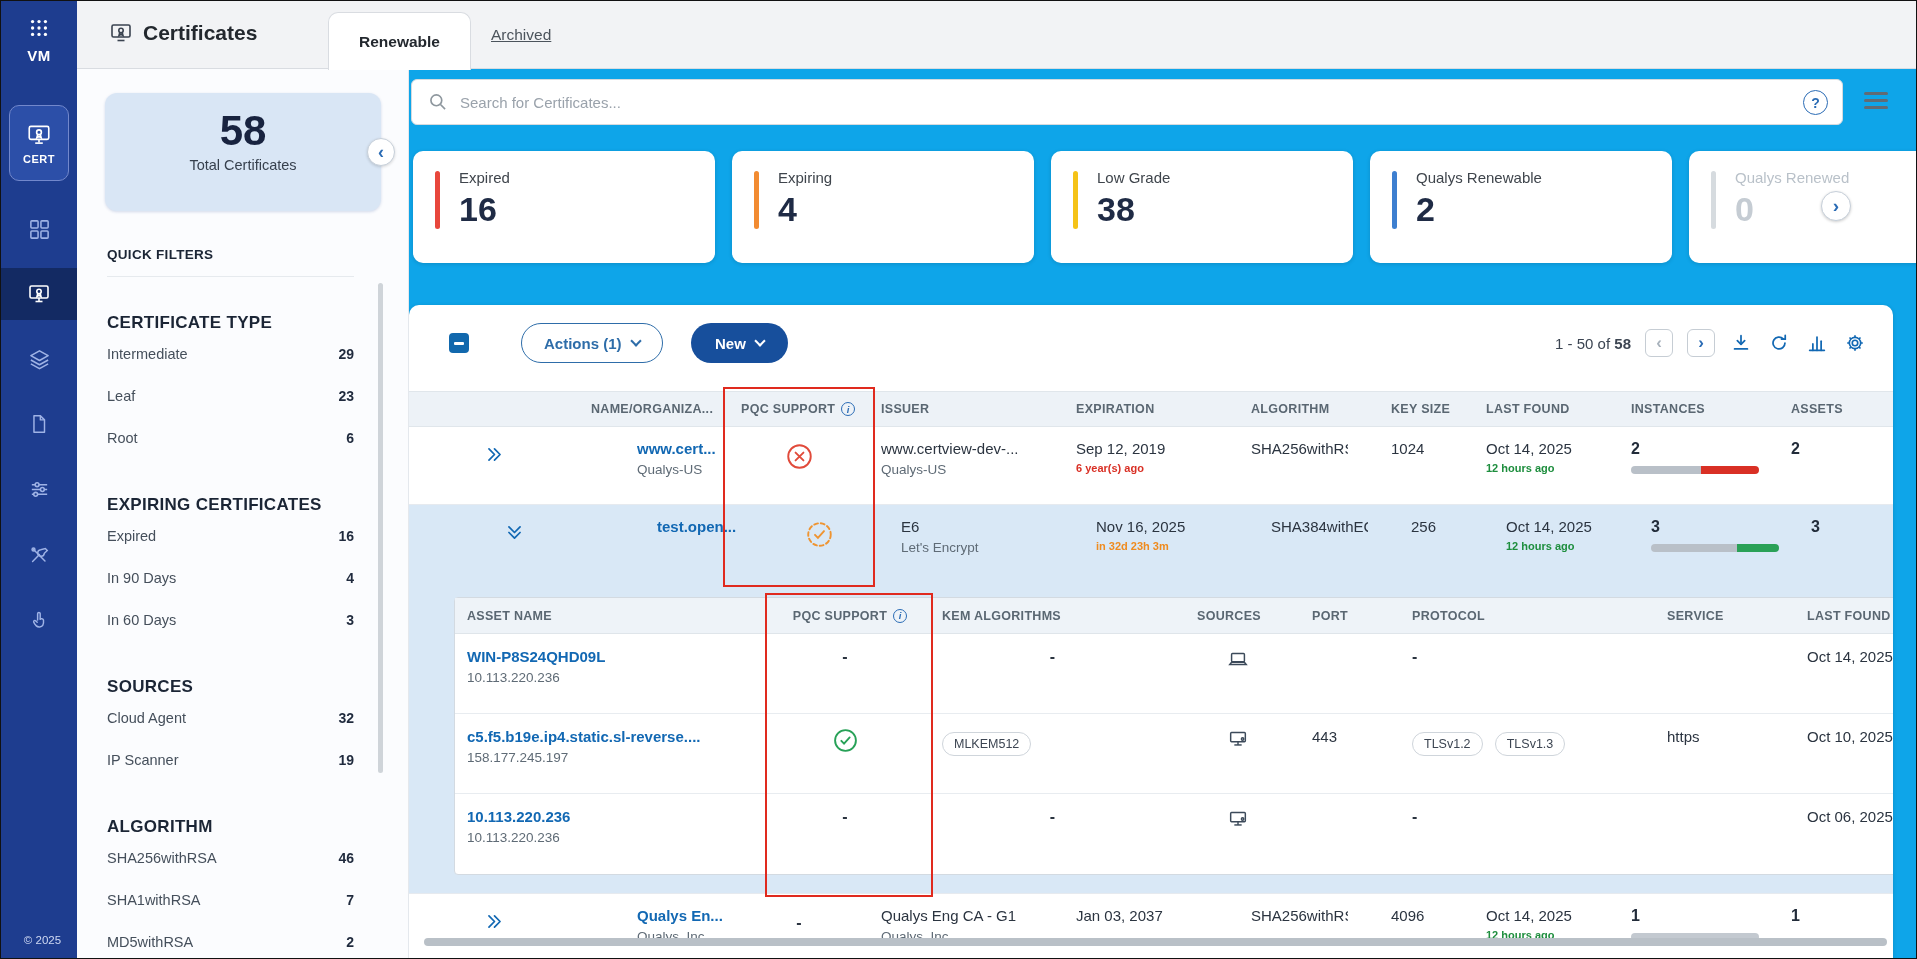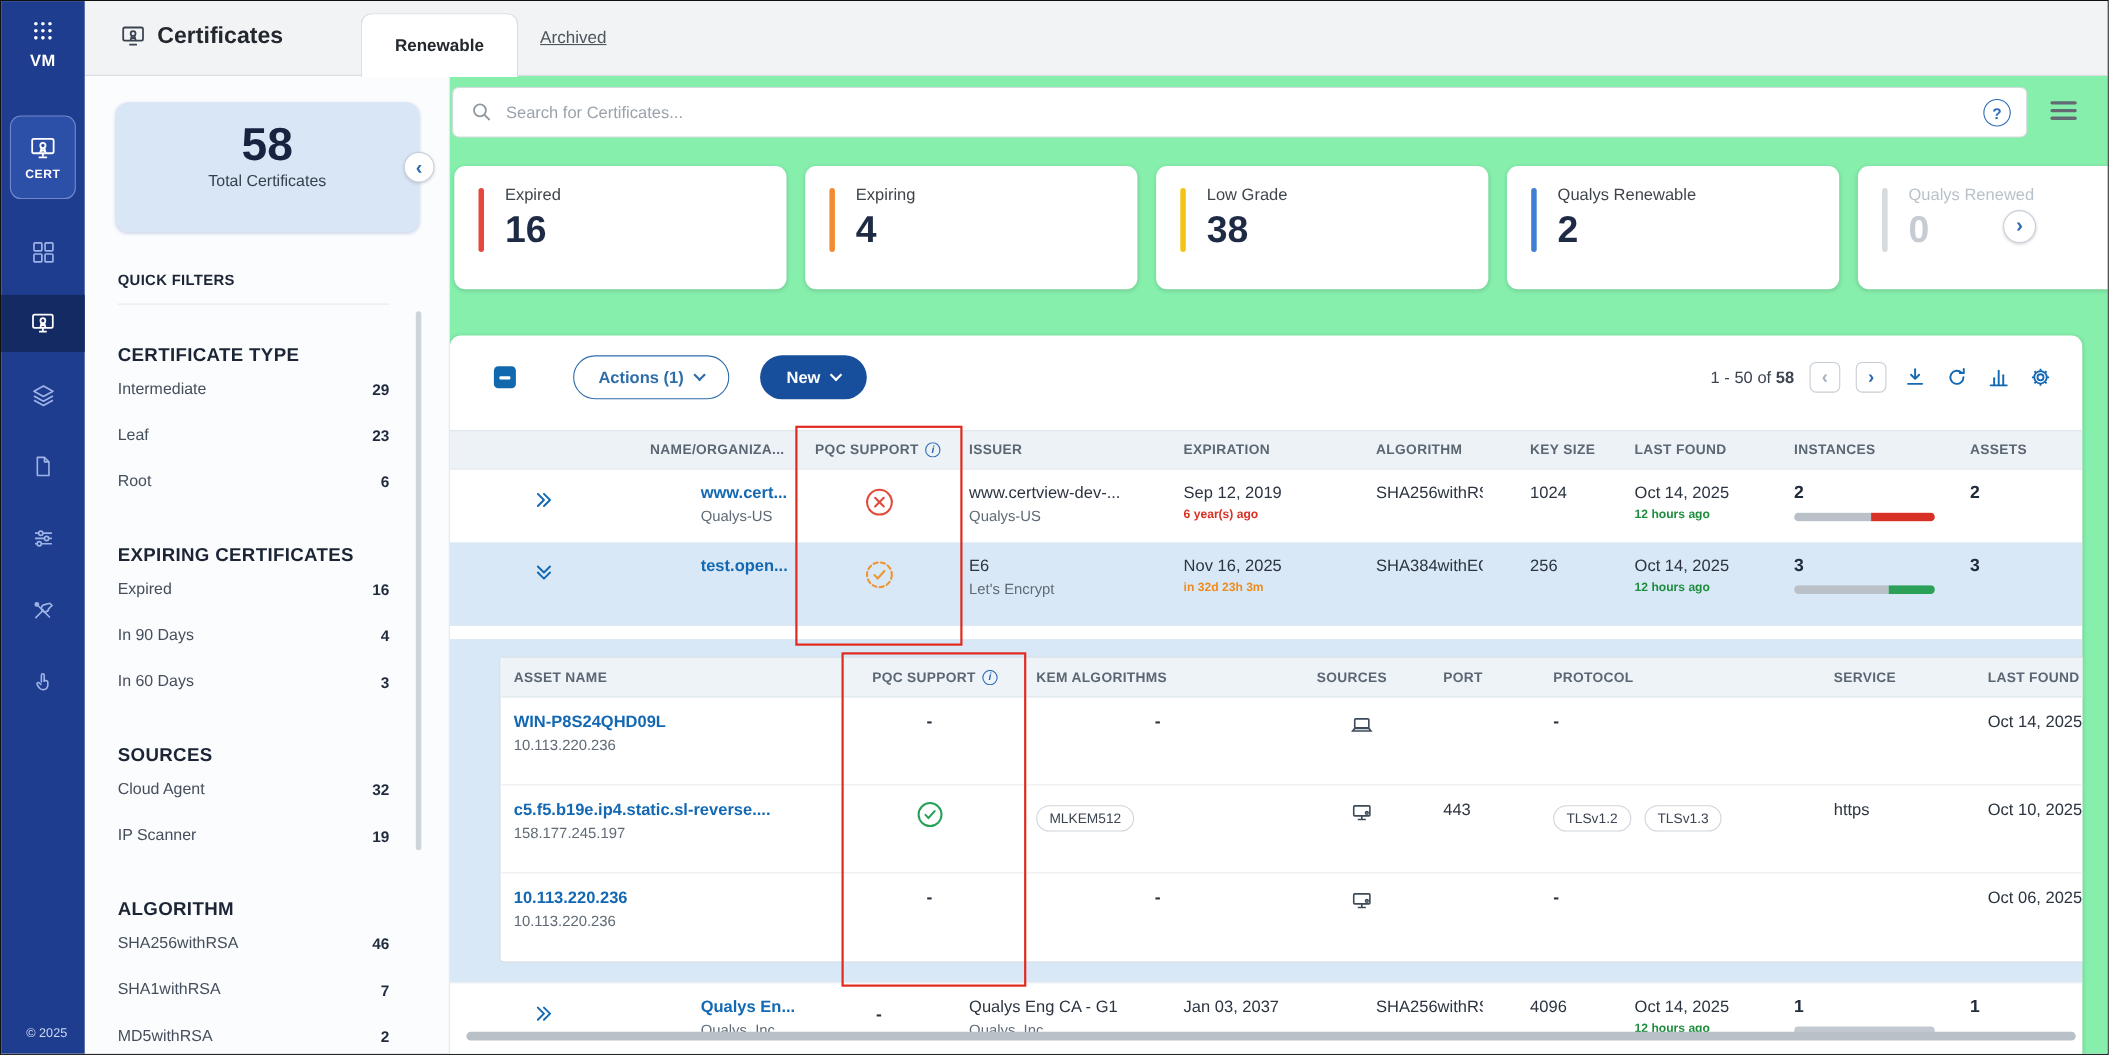--- a/index.html
+++ b/index.html
@@ -34,21 +34,21 @@
   .filters { position:absolute; left:30px; top:178px; right:54px; }
   .qf-title { font-size:13.5px; font-weight:700; color:#1b2535; letter-spacing:.3px; }
   .qf-div { height:1px; background:#e6eaee; margin:14px 0 0 0; }
   .f-sec-title { margin-top:36px; font-size:17px; font-weight:700; color:#1b2535; letter-spacing:.3px; }
   .f-item { height:42px; display:flex; align-items:center; justify-content:space-between; cursor:pointer; }
   .f-label { font-size:14.5px; color:#454f5b; }
   .f-count { font-size:14px; font-weight:700; color:#1f2a3d; }
   .panel-scroll { position:absolute; left:301px; top:214px; width:5px; height:490px; background:#cfd4d9; border-radius:3px; }
 
   
-  .main { position:absolute; left:408px; top:68px; right:0; bottom:0; background:#86efac; overflow:hidden; }
+  .main { position:absolute; left:408px; top:68px; right:0; bottom:0; background:#0ea5e9; overflow:hidden; }
   .search-bar { position:absolute; left:2px; top:10px; width:1432px; height:46px; background:#fff; border:1px solid #d5dade; border-radius:6px; display:flex; align-items:center; padding:0 16px; }
   .search-input { flex:1; border:none; outline:none; font-size:15px; color:#3c4552; margin-left:12px; font-family:"Liberation Sans",sans-serif; background:transparent; }
   .search-input::placeholder { color:#9aa2ab; }
   .help-btn { position:absolute; right:14px; top:10px; width:25px; height:25px; border:1.5px solid #2b6cb5; border-radius:50%; color:#2b6cb5; font-size:14px; font-weight:700; display:flex; align-items:center; justify-content:center; cursor:pointer; background:#fff; }
   .burger { position:absolute; left:1455px; top:23px; width:24px; cursor:pointer; }
   .burger div { height:2.5px; background:#626b74; border-radius:2px; margin-bottom:4.5px; }
 
   .cards { position:absolute; left:4px; top:82px; width:1578px; height:112px; display:flex; gap:17px; }
   .scard { width:302px; height:112px; background:#fff; border-radius:10px; box-shadow:0 1px 4px rgba(0,0,0,.14); position:relative; padding:18px 0 0 46px; cursor:pointer; }
   .cbar { position:absolute; left:22px; top:20px; width:5px; height:58px; border-radius:3px; }
@@ -74,21 +74,21 @@
   .pg-next { color:#2b6cb5; }
   .tool-ico { width:24px; height:24px; display:flex; align-items:center; justify-content:center; cursor:pointer; }
 
   .grid { display:grid; grid-template-columns:170px 150px 140px 195px 175px 140px 95px 145px 160px 114px; }
   .thead { position:absolute; left:0; top:86px; width:100%; height:36px; background:#edf2f7; border-top:1px solid #e0e6eb; border-bottom:1px solid #e0e6eb; align-items:center; }
   .th { font-size:12.5px; font-weight:700; color:#5a6772; letter-spacing:.3px; padding-left:12px; display:flex; align-items:center; gap:6px; white-space:nowrap; overflow:hidden; }
   .info-i { width:14px; height:14px; min-width:14px; border:1.2px solid #2b6cb5; border-radius:50%; color:#2b6cb5; font-size:9.5px; font-weight:700; display:inline-flex; align-items:center; justify-content:center; font-style:italic; }
 
   .trow { position:absolute; left:0; width:100%; border-bottom:1px solid #e6eaef; background:#fff; }
   .row1 { top:122px; height:78px; }
-  .row2 { top:188px; height:76px; background:#d9e8f6; border-bottom:none; }
+  .row2 { top:200px; height:76px; background:#d9e8f6; border-bottom:none;padding-left:20px; }
   .row3 { top:588px; height:80px; border-top:1px solid #e6eaef; }
   .cell { padding:13px 12px 0 12px; font-size:15px; color:#2b3440; overflow:hidden; white-space:nowrap; }
   .c-expand { display:flex; justify-content:center; padding-top:18px; cursor:pointer; }
   .c-name { text-align:left; padding-left:58px; }
   .c-pqc { display:flex; justify-content:center; padding-top:16px; }
   .link { color:#1268b3; font-weight:700; font-size:15px; cursor:pointer; }
   .subtxt { font-size:13.5px; color:#5f6b76; margin-top:5px; }
   .note { font-size:11px; font-weight:700; margin-top:5px; }
   .note.green { color:#1e8e3e; font-weight:600; }
   .num { font-size:16px; font-weight:700; color:#222c3a; }

